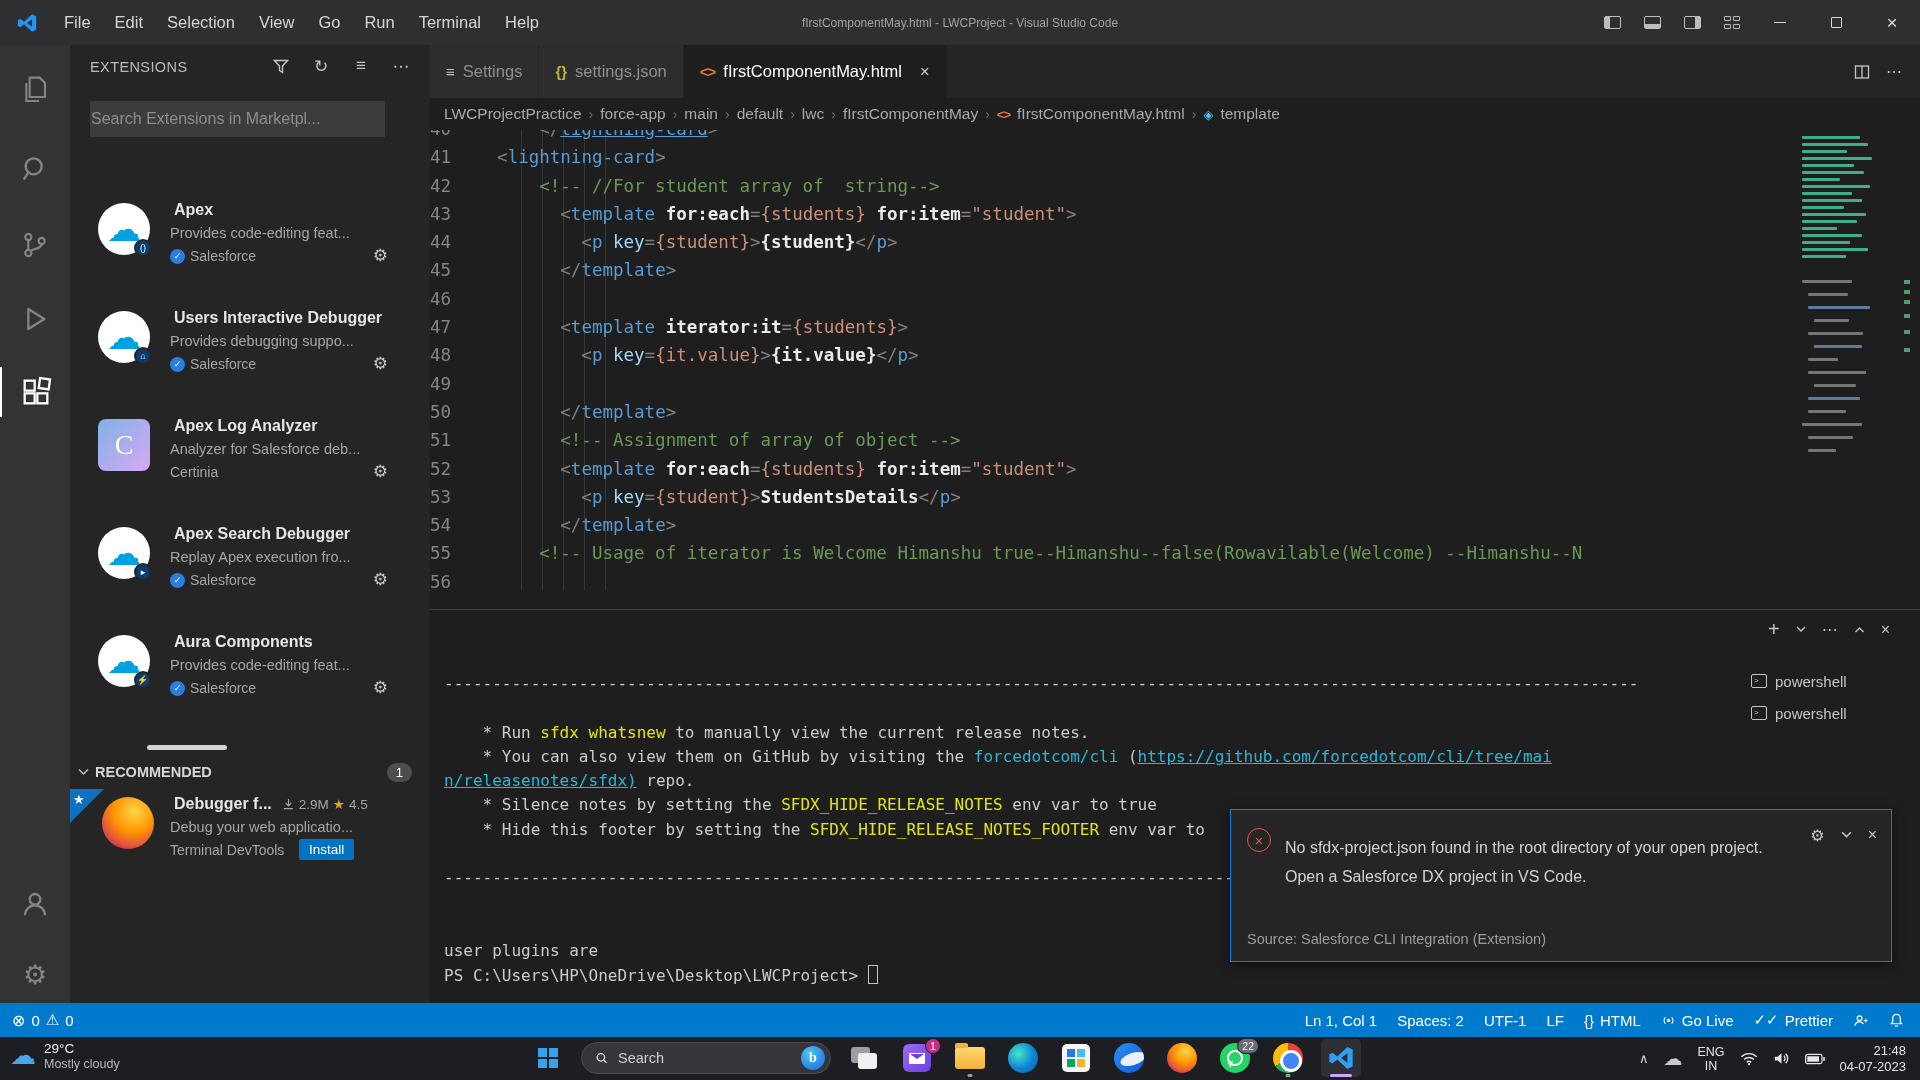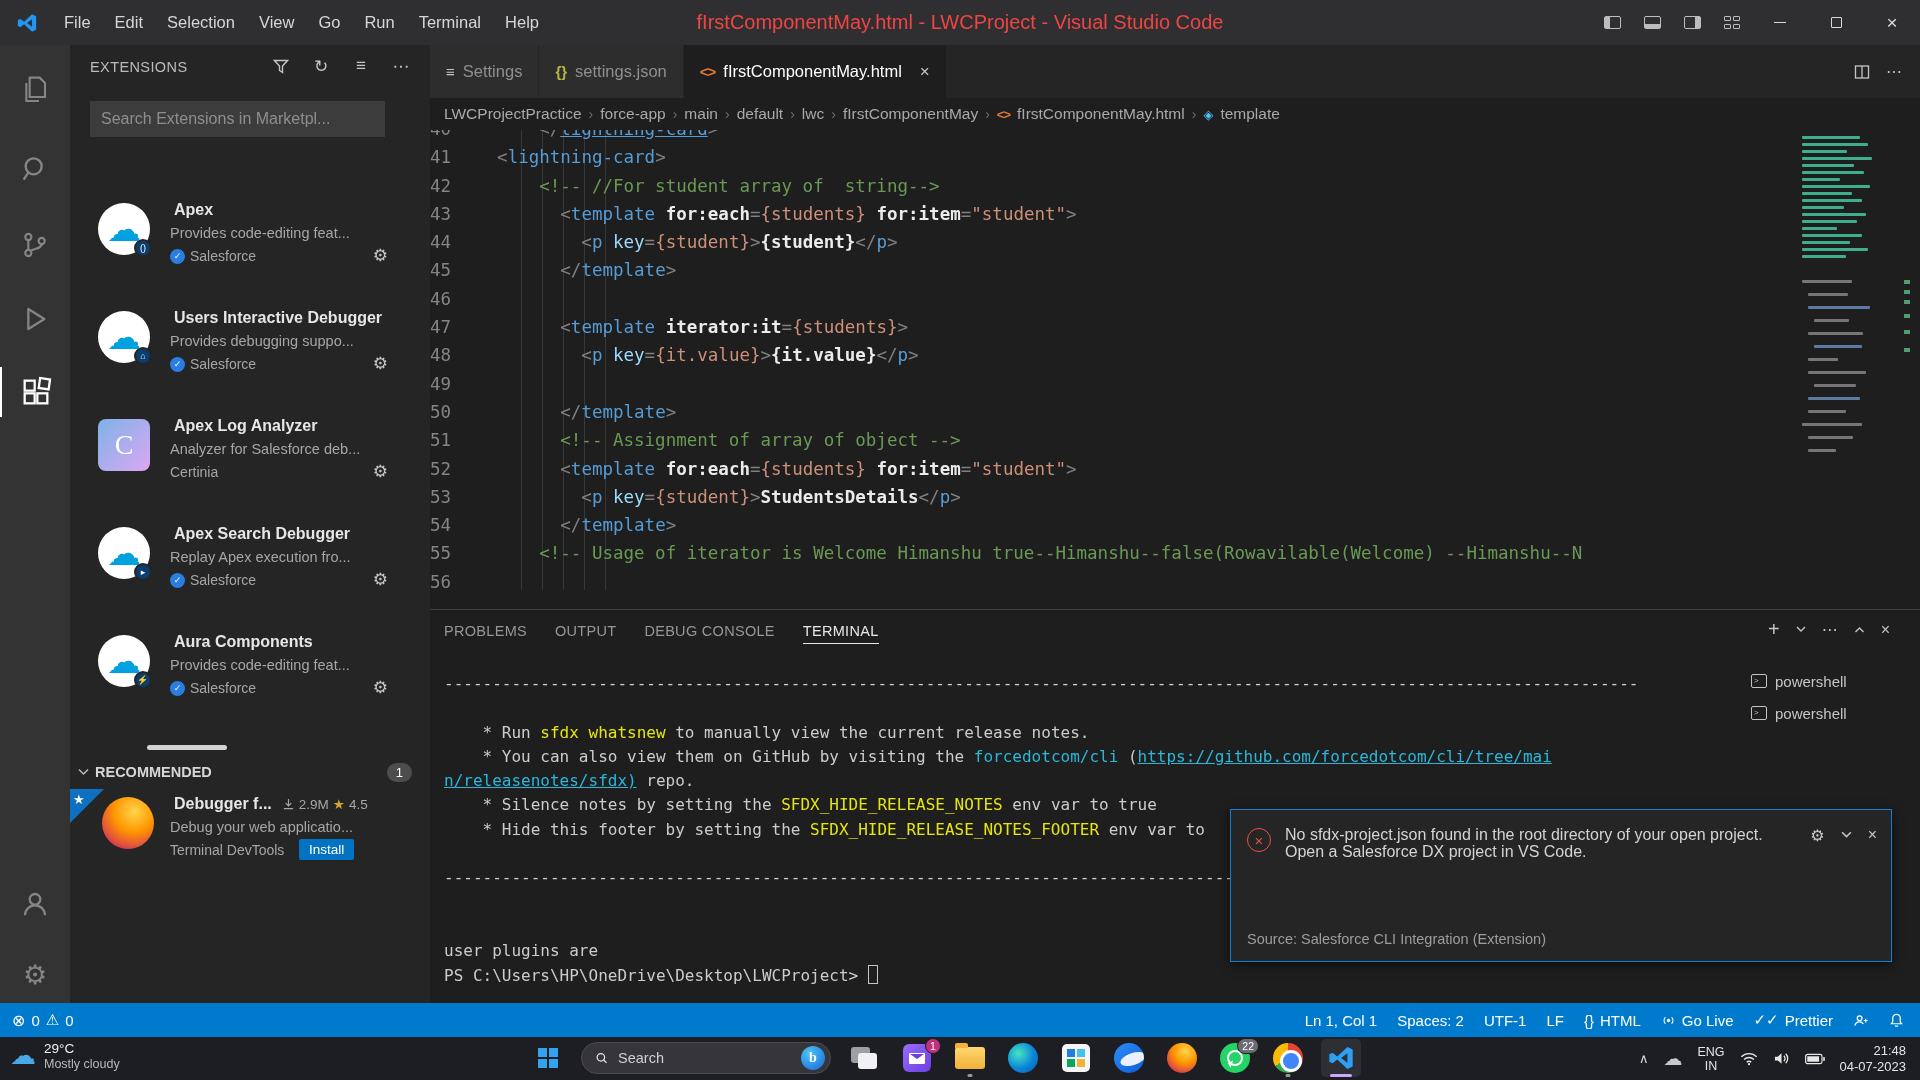--- a/index.html
+++ b/index.html
@@ -3,42 +3,42 @@
 <meta charset="utf-8">
 <style>
 *{box-sizing:border-box;margin:0;padding:0}
 body{background:#000;font-family:"Liberation Sans",sans-serif}
 #app{position:relative;width:1920px;height:1080px;background:#1e1e1e;color:#ccc;overflow:hidden}
 svg{display:block}
 
 #titlebar{position:absolute;left:0;top:0;width:1920px;height:45px;background:#2f2f31;display:flex;align-items:center}
 #vscode-logo{margin:0 14px 0 16px}
 .menu{padding:0 12px;font-size:16.5px;color:#d6d6d6;height:45px;display:flex;align-items:center;cursor:default}
-#win-title{position:absolute;left:50%;transform:translateX(-50%);font-size:20px;color:#ef4444;white-space:nowrap}
+#win-title{position:absolute;left:50%;transform:translateX(-50%);font-size:12px;color:#a3a3a3;white-space:nowrap}
 #tb-right{position:absolute;right:0;top:0;display:flex;height:45px;align-items:center}
 .layout-ic{width:40px;height:45px;display:flex;align-items:center;justify-content:center}
 .lic{width:17px;height:13px;border:1px solid #bdbdbd;border-radius:2px;position:relative}
 .lic.l::before{content:"";position:absolute;left:0;top:0;bottom:0;width:5px;background:#bdbdbd}
 .lic.b::before{content:"";position:absolute;left:0;right:0;bottom:0;height:4px;background:#bdbdbd}
 .lic.r::before{content:"";position:absolute;right:0;top:0;bottom:0;width:5px;background:#bdbdbd}
 .lic.g{border:none;display:grid;grid-template-columns:7px 7px;grid-gap:2px}
 .lic.g span{width:7px;height:5px;border:1px solid #bdbdbd;border-radius:1px}
 .wc{width:56px;height:45px;display:flex;align-items:center;justify-content:center;color:#d9d9d9;font-size:19px}
 .wc .min{display:block;width:12px;border-top:1.4px solid #d9d9d9}
 .wc .max{display:block;width:11px;height:11px;border:1.4px solid #d9d9d9;border-radius:1px}
 
 #activitybar{position:absolute;left:0;top:45px;width:70px;height:958px;background:#333333}
 .act{position:absolute;left:0;width:70px;height:50px;display:flex;align-items:center;justify-content:center}
 .act.active{border-left:2px solid #fff}
 
 #sidebar{position:absolute;left:70px;top:45px;width:360px;height:958px;background:#252526;overflow:hidden}
 #sb-head{position:absolute;left:20px;top:14px;font-size:14.5px;color:#bbb;letter-spacing:.4px}
 #sb-icons{position:absolute;right:16px;top:8px;display:flex;gap:14px;align-items:center;color:#c5c5c5}
 .sbi{width:26px;height:26px;display:flex;align-items:center;justify-content:center;font-size:17px}
-#sb-search{position:absolute;left:20px;top:56px;width:295px;height:36px;background:#3c3c3c;border:1px solid #3c3c3c;color:#bbb;font-size:16px;padding:0 10px;font-family:"Liberation Sans",sans-serif}
+#sb-search{position:absolute;left:20px;top:56px;width:295px;height:36px;background:#3c3c3c;border:1px solid #3c3c3c;color:#bbb;font-size:16px;padding:0 0;font-family:"Liberation Sans",sans-serif}
 #sb-search::placeholder{color:#8e8e8e}
 .section{position:absolute;left:0;width:360px;height:30px;display:flex;align-items:center;font-size:14.5px;font-weight:bold;color:#d7d7d7}
 .section .chev{margin:0 6px 0 8px;color:#bbb;font-size:12px}
 .count-badge{margin-left:auto;margin-right:18px;background:#4d4d4d;color:#fff;font-size:13px;font-weight:normal;border-radius:10px;padding:2px 9px}
 .ext-row{position:absolute;left:0;width:360px;height:100px}
 .ext-icon{position:absolute;left:28px;top:8px;width:52px;height:52px;border-radius:50%;display:flex;align-items:center;justify-content:center}
 .sf-circle{background:#fff}
 .sf-cloud{color:#00a1e0;font-size:34px;line-height:1}
 .subbadge{position:absolute;right:-2px;bottom:-2px;width:18px;height:18px;border-radius:50%;background:#0b3d6e;border:2px solid #252526;color:#fff;font-size:9px;display:flex;align-items:center;justify-content:center}
 .ala-icon{border-radius:8px;background:linear-gradient(135deg,#7fb2e8,#d9a8f2);color:#fff;font-size:28px;font-family:"Liberation Serif",serif}
@@ -93,21 +93,21 @@
 .tl .y{color:#e5e510}
 .tl .w{color:#cccccc}
 .tl .cy{color:#29b8db}
 .tl .cyu{color:#29b8db;text-decoration:underline}
 .cursor{display:inline-block;width:10px;height:19px;border:1px solid #c5c5c5;vertical-align:-3px}
 #term-list{position:absolute;right:14px;top:55px;width:155px;color:#c5c5c5;font-size:15px}
 .term-item{display:flex;align-items:center;gap:8px;height:32px}
 .term-ic{width:16px;height:14px;border:1.3px solid #c5c5c5;border-radius:2px;font-size:8px;line-height:11px;padding-left:2px;color:#c5c5c5}
 
 #toast{position:absolute;right:28px;top:199px;width:662px;height:153px;background:#252526;border:1px solid #0f7fda;box-shadow:0 3px 10px rgba(0,0,0,.6);z-index:5}
-#toast-msg{position:absolute;left:54px;top:16px;width:480px;font-size:16px;line-height:17px;color:#d4d4d4}
+#toast-msg{position:absolute;left:54px;top:23px;width:480px;font-size:16px;line-height:29px;color:#d4d4d4}
 #toast-err{position:absolute;left:16px;top:18px;width:24px;height:24px;border:1.6px solid #e5534b;border-radius:50%;color:#e5534b;font-size:15px;display:flex;align-items:center;justify-content:center}
 #toast-actions{position:absolute;right:14px;top:16px;display:flex;gap:16px;color:#c5c5c5;font-size:16px}
 #toast-src{position:absolute;left:16px;bottom:14px;font-size:14.5px;color:#9d9d9d}
 
 #statusbar{position:absolute;left:0;top:1003px;width:1920px;height:34px;background:#007acc;color:#fff;display:flex;align-items:center;font-size:15px}
 #sb-left{display:flex;align-items:center;gap:6px;padding-left:12px}
 #sb-right{margin-left:auto;display:flex;align-items:center;gap:20px;padding-right:16px}
 .sb-item{display:flex;align-items:center;gap:6px;white-space:nowrap}
 
 #taskbar{position:absolute;left:0;top:1037px;width:1920px;height:43px;background:#1d1e23}
@@ -445,26 +445,20 @@
     <div id="ruler">
         <div class="rlm" style="top: 150px;"></div>
         <div class="rlm" style="top: 160px;"></div>
         <div class="rlm" style="top: 170px;"></div>
         <div class="rlm" style="top: 184px;"></div>
         <div class="rlm" style="top: 200px;"></div>
         <div class="rlm" style="top: 218px;"></div>
       </div>
 
     <div id="panel">
-      <div id="panel-tabs">
-        <span class="ptab">PROBLEMS</span>
-        <span class="ptab">OUTPUT</span>
-        <span class="ptab">DEBUG CONSOLE</span>
-        <span class="ptab active">TERMINAL</span>
-      </div>
       <div id="panel-actions">
         <span style="font-size:20px">+</span>
         <span style="font-size:11px">
           <svg width="10" height="7" viewBox="0 0 10 7">
               <path d="M1 1l4 4 4-4" fill="none" stroke="#c5c5c5" stroke-width="1.4"></path>
             </svg>
         </span>
         <span>⋯</span>
         <span>
           <svg width="11" height="7" viewBox="0 0 10 7">

